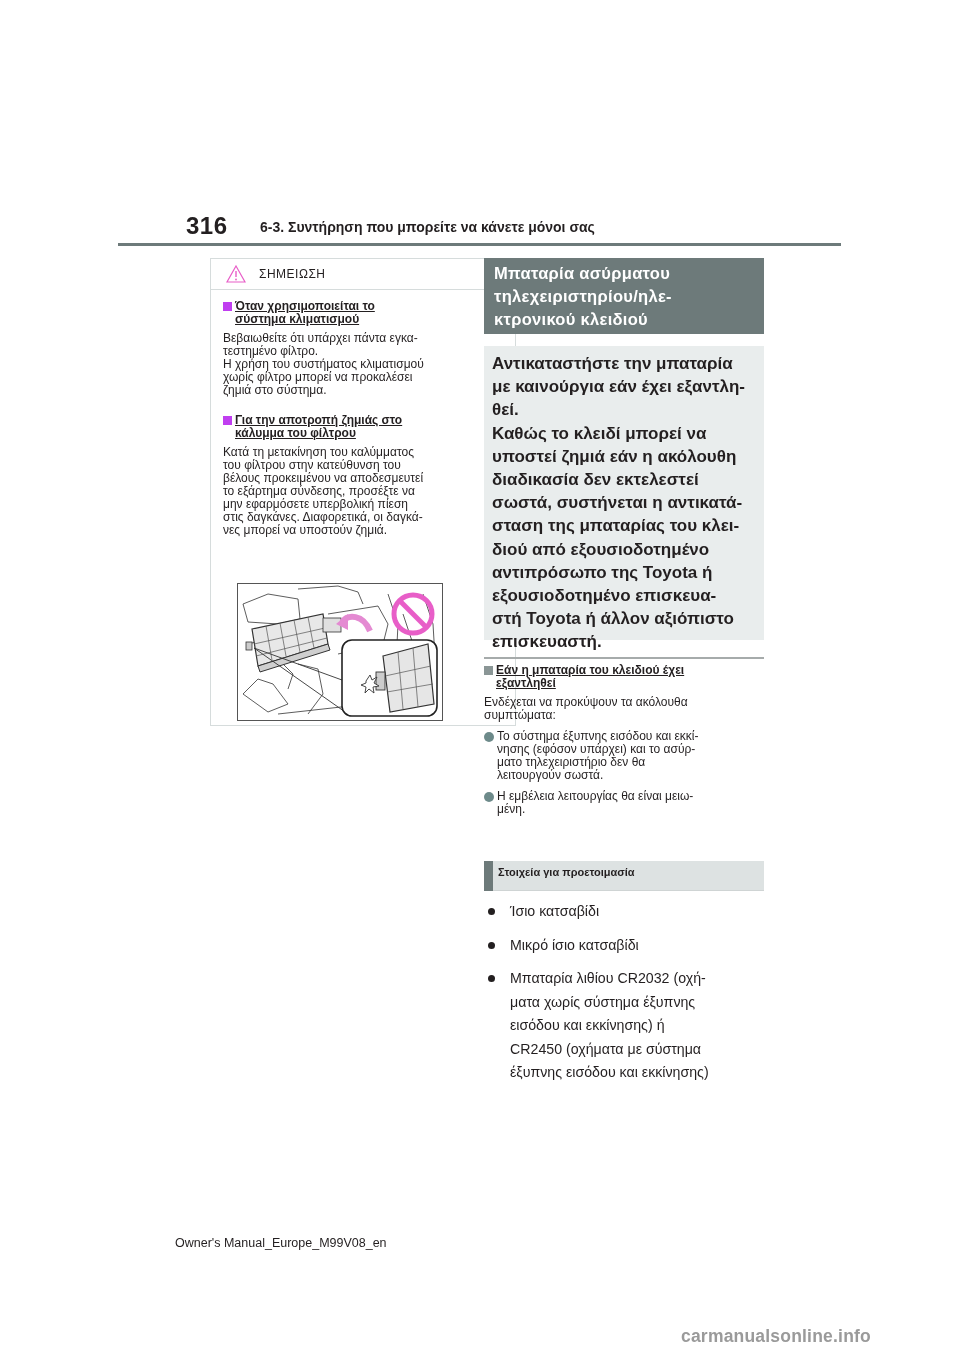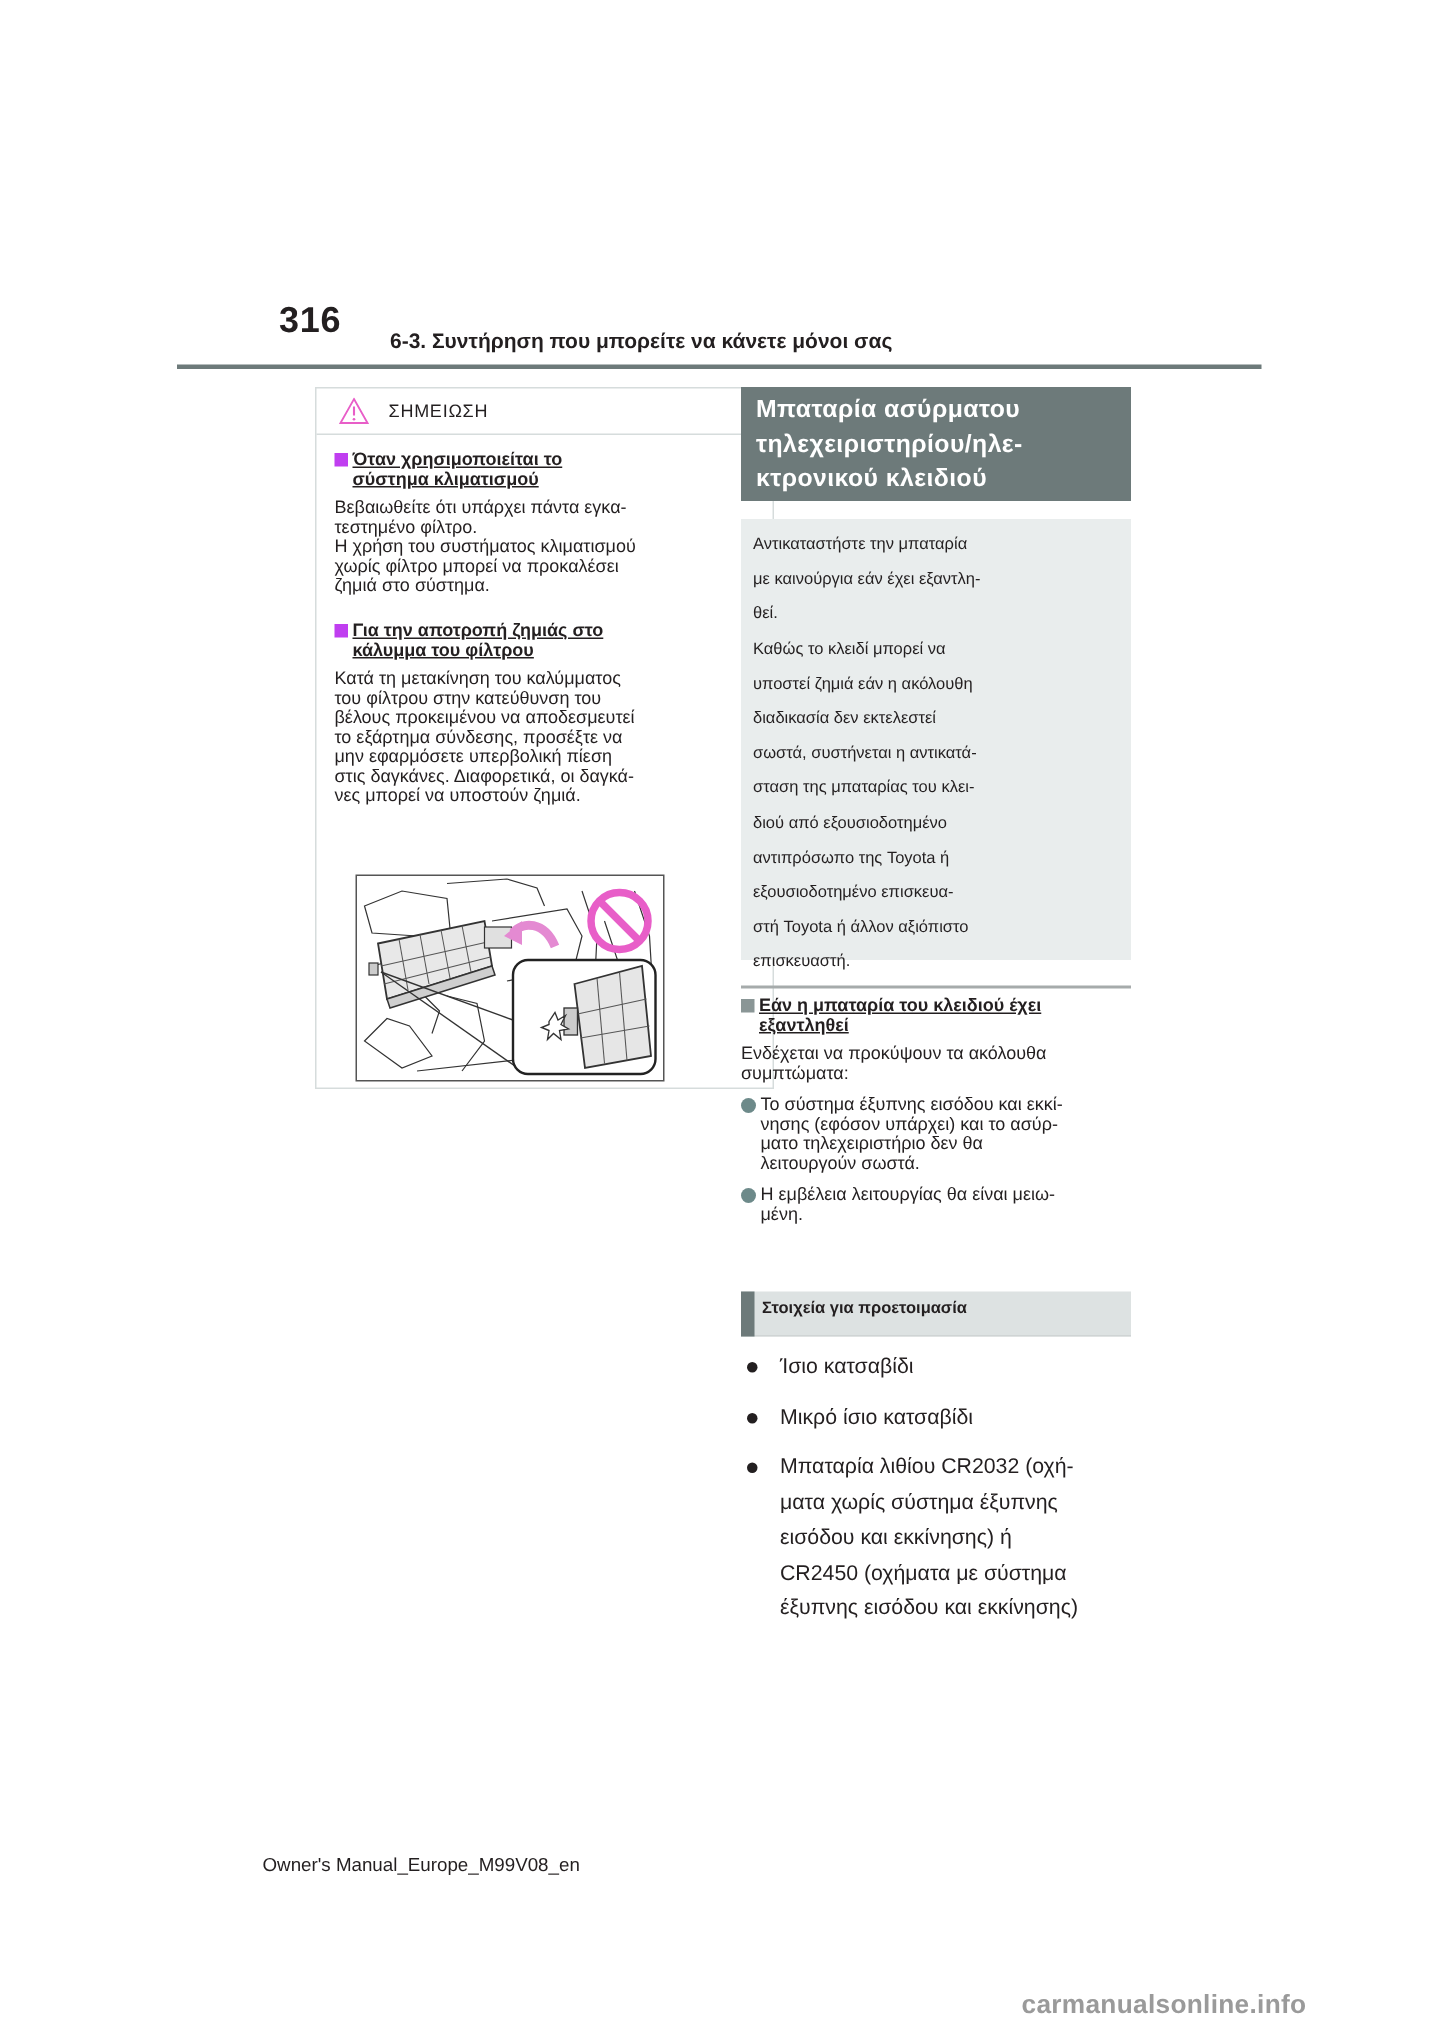--- a/index.html
+++ b/index.html
@@ -1,44 +1,44 @@
 <!DOCTYPE html>
 <html><head>
 <meta charset="utf-8">
 <style>
   html, body { margin:0; padding:0; background:#ffffff; }
   body { width:960px; height:1358px; position:relative; overflow:hidden;
          font-family:"Liberation Sans", sans-serif; color:#231f20; }
   .abs { position:absolute; }
 
   
-  .page-num { left:186px; top:200px; font-size:24px; font-weight:bold; letter-spacing:0.5px; }
+  .page-num { left:186px; top:212px; font-size:24px; font-weight:bold; letter-spacing:0.5px; }
   .section-title { left:260px; top:219px; font-size:14px; font-weight:bold; }
   .header-rule { left:118px; top:243px; width:723px; height:3px; background:#6d7a7a; }
 
   
   .note-box { left:210px; top:258px; width:306px; height:468px;
               border:1px solid #d6dcdc; box-sizing:border-box; }
   .note-head { height:30px; border-bottom:1px solid #d6dcdc; position:relative; }
   .note-head .warn { position:absolute; left:15px; top:6px; width:20px; height:18px; }
   .note-head .lbl { position:absolute; left:48px; top:8px; font-size:12px; letter-spacing:0.5px; }
   .note-body { padding:4px 10px 0 12px; }
   .sub-head { font-size:12px; font-weight:bold; line-height:13px; display:flex; margin-top:6px;text-decoration:underline; }
   .sq { width:9px; height:9px; flex:0 0 9px; margin:2px 3px 0 0; }
   .note-text { font-size:12px; line-height:13px; margin-top:6px; }
   .note-fig { position:absolute; left:26px; top:324px; width:206px; height:138px;
               border:1px solid #555; box-sizing:border-box; background:#fff; overflow:hidden; }
 
   
-  .rc { left:494px; width:260px; }
+  .rc { left:484px; width:280px; }
   .title-bar { top:258px; height:76px; background:#6d7a7a; color:#fff;
                font-size:16.5px; font-weight:bold; line-height:23px; padding:4px 10px 0 10px;
                box-sizing:border-box; letter-spacing:0.3px; }
   .callout { top:346px; height:294px; background:#e9eded; padding:6px 10px 0 8px; box-sizing:border-box;
-             font-size:11px; font-weight:normal; line-height:23.2px; }
+             font-size:17px; font-weight:bold; line-height:23.2px; }
   .sub-rule { top:657px; height:2px; background:#a6abab; }
   .sub2 { top:664px; }
   .bodytxt { font-size:12px; line-height:13px; }
   .bullet-row { display:flex; font-size:12px; line-height:13px; }
   .dot { width:10px; height:10px; border-radius:50%; flex:0 0 10px; margin:2px 3px 0 0; }
   .prep-head { top:861px; height:30px; background:#dde2e2; border-bottom:1px solid #cfd4d4; box-sizing:border-box; }
   .prep-head .bar { position:absolute; left:0; top:0; width:9px; height:30px; background:#6d7a7a; }
   .prep-head .t { position:absolute; left:14px; top:5px; font-size:11px; font-weight:bold; }
   .tool-list { top:900px; font-size:14.2px; line-height:23.5px; }
   .tool-item { display:flex; margin-bottom:10px; }

